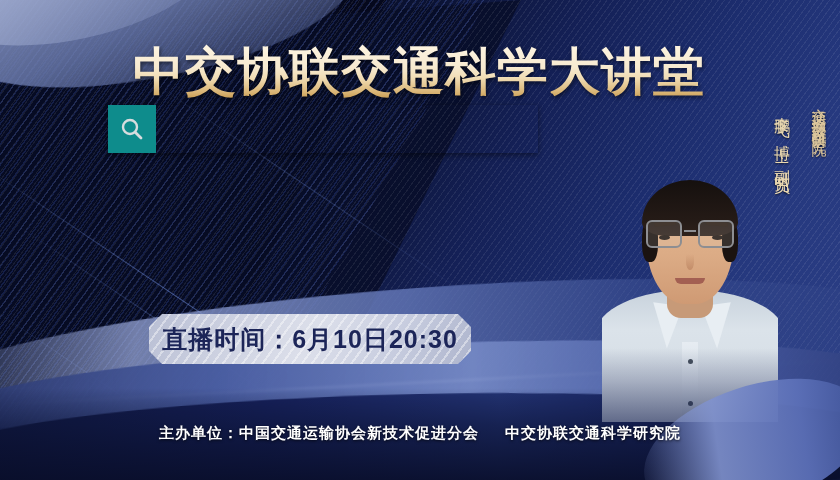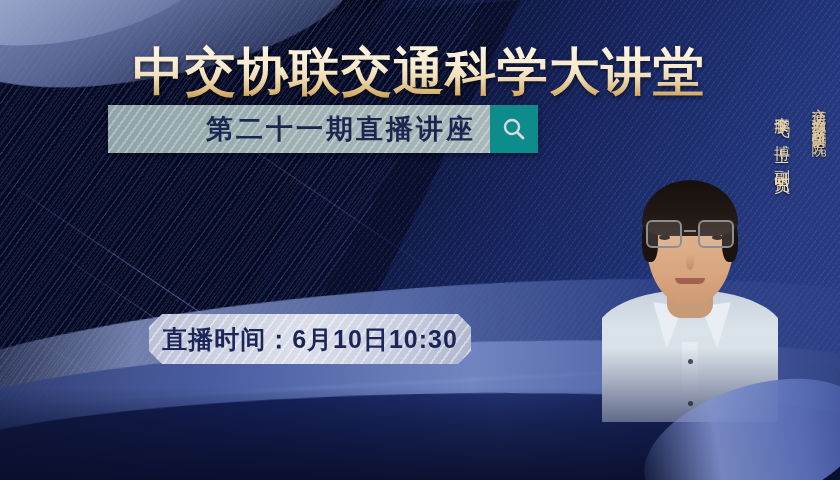--- a/index.html
+++ b/index.html
@@ -473,30 +473,30 @@
       <div class="ph-nose"></div>
       <div class="ph-mouth"></div>
       <div class="photo-fade"></div>
     </div>
   </div>
   <div class="photo-ribbon"></div>
 
   <div class="main-title">中交协联交通科学大讲堂</div>
 
   <div class="sub-bar">
-    <div class="sub-bar-body">
-      <span class="sub-bar-text">第二十一期直播讲座</span>
-    </div>
     <div class="sub-bar-icon">
       <svg width="26" height="26" viewBox="0 0 26 26" aria-hidden="true">
         <circle cx="11" cy="11" r="7" fill="none" stroke="#d7dcde" stroke-width="2.4"></circle>
         <line x1="16.2" y1="16.2" x2="22" y2="22" stroke="#d7dcde" stroke-width="2.8" stroke-linecap="round"></line>
       </svg>
     </div>
   </div>
 
 
   <div class="time-box">
-    <span class="time-text">直播时间：6月10日10:30</span>
+    <span class="time-text">直播时间：6月10日20:30</span>
   </div>
 
+  <div class="footer">
+    <span>主办单位：中国交通运输协会新技术促进分会</span><span class="gap"></span><span>中交协联交通科学研究院</span>
+  </div>
 
 </div>
 
 </body></html>

